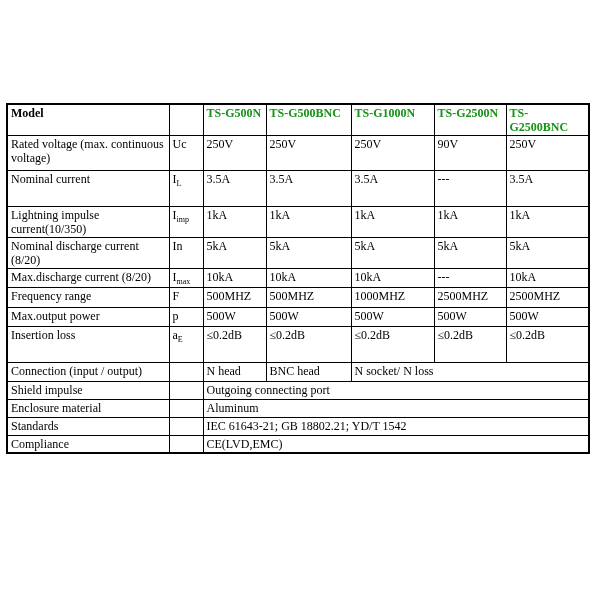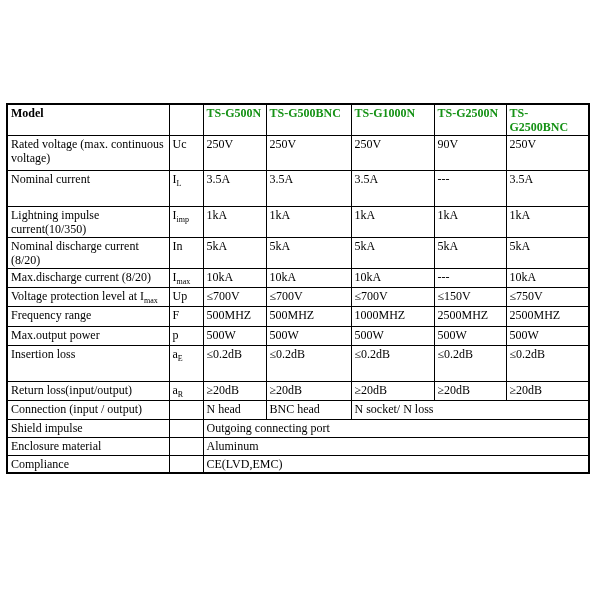--- a/index.html
+++ b/index.html
@@ -115,29 +115,20 @@
     <tr style="height:19px">
       <td><span>Max.discharge current (8/20)</span><sub></sub></td>
       <td class="sym"><span>I</span><sub>max</sub></td>
       <td class="val">10kA</td>
       <td class="val">10kA</td>
       <td class="val">10kA</td>
       <td class="val">---</td>
       <td class="val">10kA</td>
     </tr>
 
-    <tr style="height:19px">
-      <td><span>Voltage protection level at I</span><sub>max</sub></td>
-      <td class="sym"><span>Up</span><sub></sub></td>
-      <td class="val">≤700V</td>
-      <td class="val">≤700V</td>
-      <td class="val">≤700V</td>
-      <td class="val">≤150V</td>
-      <td class="val">≤750V</td>
-    </tr>
 
     <tr style="height:20px">
       <td><span>Frequency range</span><sub></sub></td>
       <td class="sym"><span>F</span><sub></sub></td>
       <td class="val">500MHZ</td>
       <td class="val">500MHZ</td>
       <td class="val">1000MHZ</td>
       <td class="val">2500MHZ</td>
       <td class="val">2500MHZ</td>
     </tr>
@@ -155,29 +146,20 @@
     <tr style="height:36px">
       <td><span>Insertion loss</span><sub></sub></td>
       <td class="sym"><span>a</span><sub>E</sub></td>
       <td class="val">≤0.2dB</td>
       <td class="val">≤0.2dB</td>
       <td class="val">≤0.2dB</td>
       <td class="val">≤0.2dB</td>
       <td class="val">≤0.2dB</td>
     </tr>
 
-    <tr style="height:19px">
-      <td><span>Return loss(input/output)</span><sub></sub></td>
-      <td class="sym"><span>a</span><sub>R</sub></td>
-      <td class="val">≥20dB</td>
-      <td class="val">≥20dB</td>
-      <td class="val">≥20dB</td>
-      <td class="val">≥20dB</td>
-      <td class="val">≥20dB</td>
-    </tr>
 
 
 
     <tr style="height:19px">
       <td>Connection (input / output)</td>
       <td class="sym"></td>
       <td class="val">N head</td>
       <td class="val">BNC head</td>
       <td class="val" colspan="3">N socket/ N loss</td>
     </tr>
@@ -187,20 +169,25 @@
       <td class="sym"></td>
       <td class="val" colspan="5">Outgoing connecting port</td>
     </tr>
 
     <tr style="height:18px">
       <td>Enclosure material</td>
       <td class="sym"></td>
       <td class="val" colspan="5">Aluminum</td>
     </tr>
 
+    <tr style="height:18px">
+      <td>Standards</td>
+      <td class="sym"></td>
+      <td class="val" colspan="5">IEC 61643-21; GB 18802.21; YD/T 1542</td>
+    </tr>
 
     <tr style="height:17px">
       <td>Compliance</td>
       <td class="sym"></td>
       <td class="val" colspan="5">CE(LVD,EMC)</td>
     </tr>
   </tbody>
     </table>
 </div>
 

